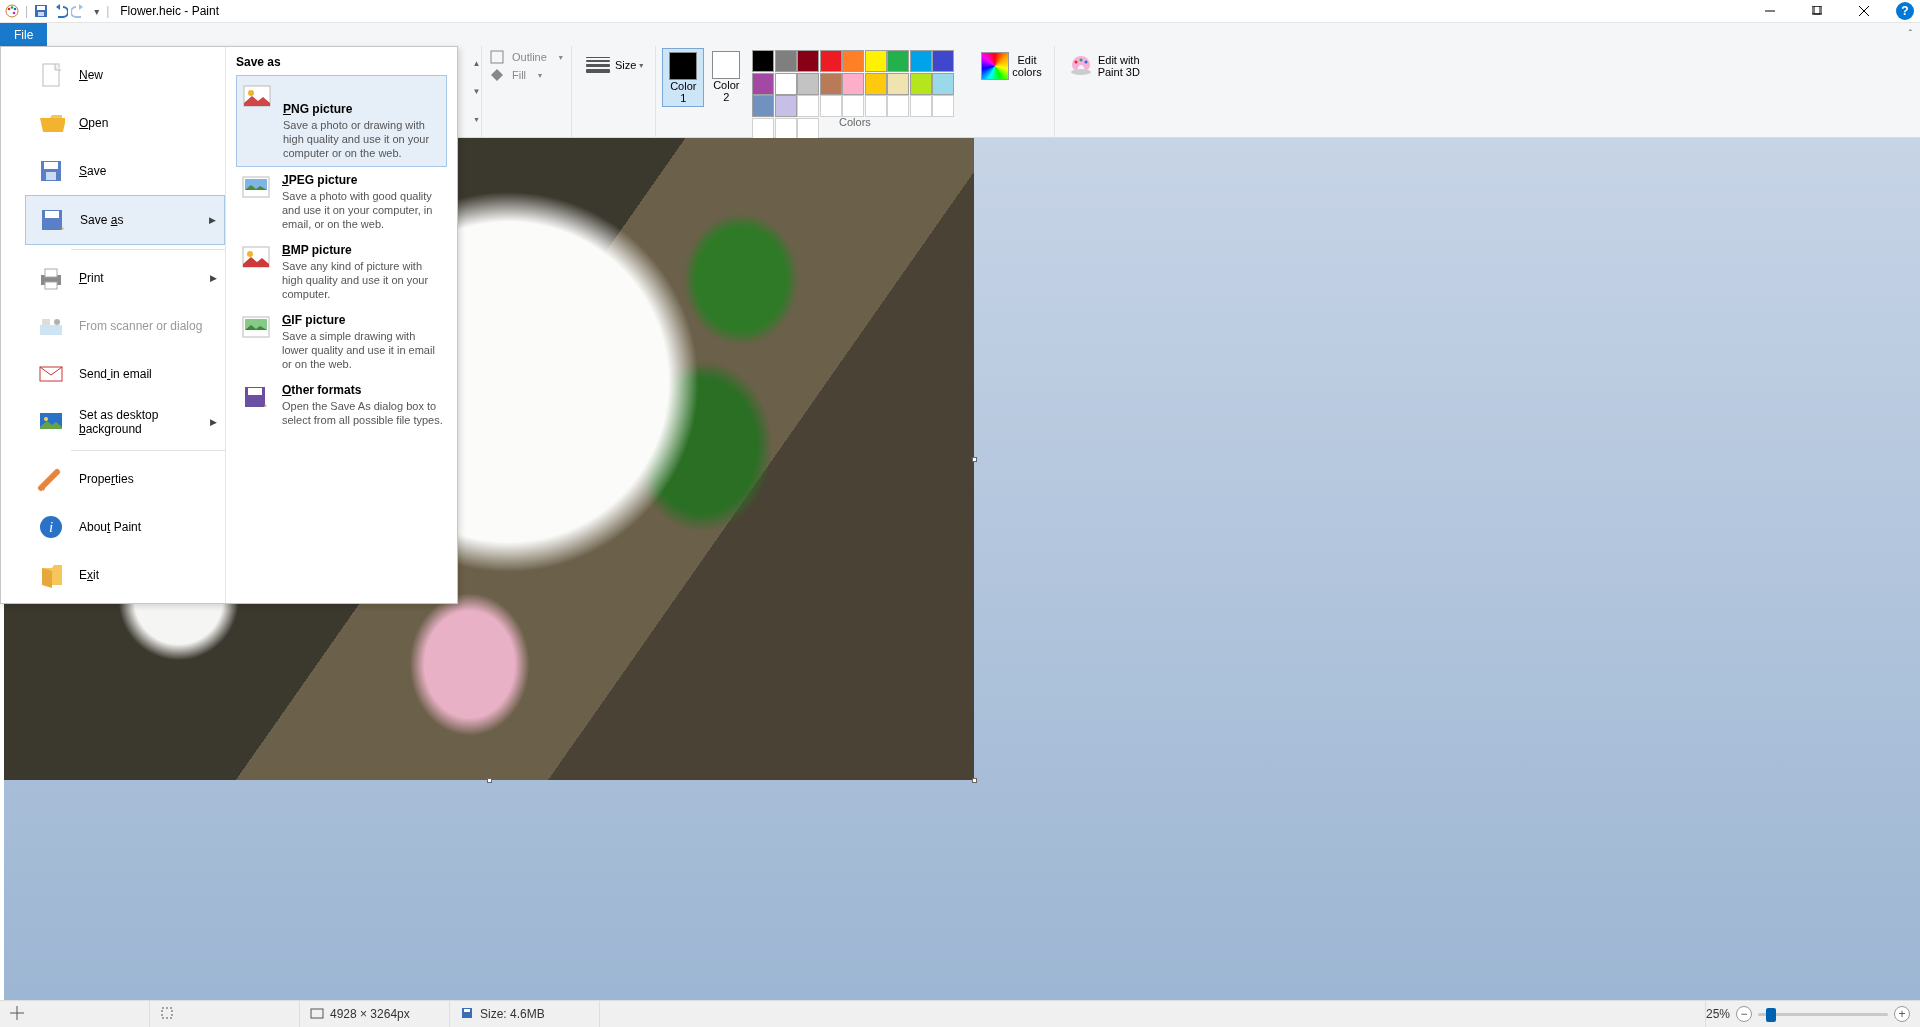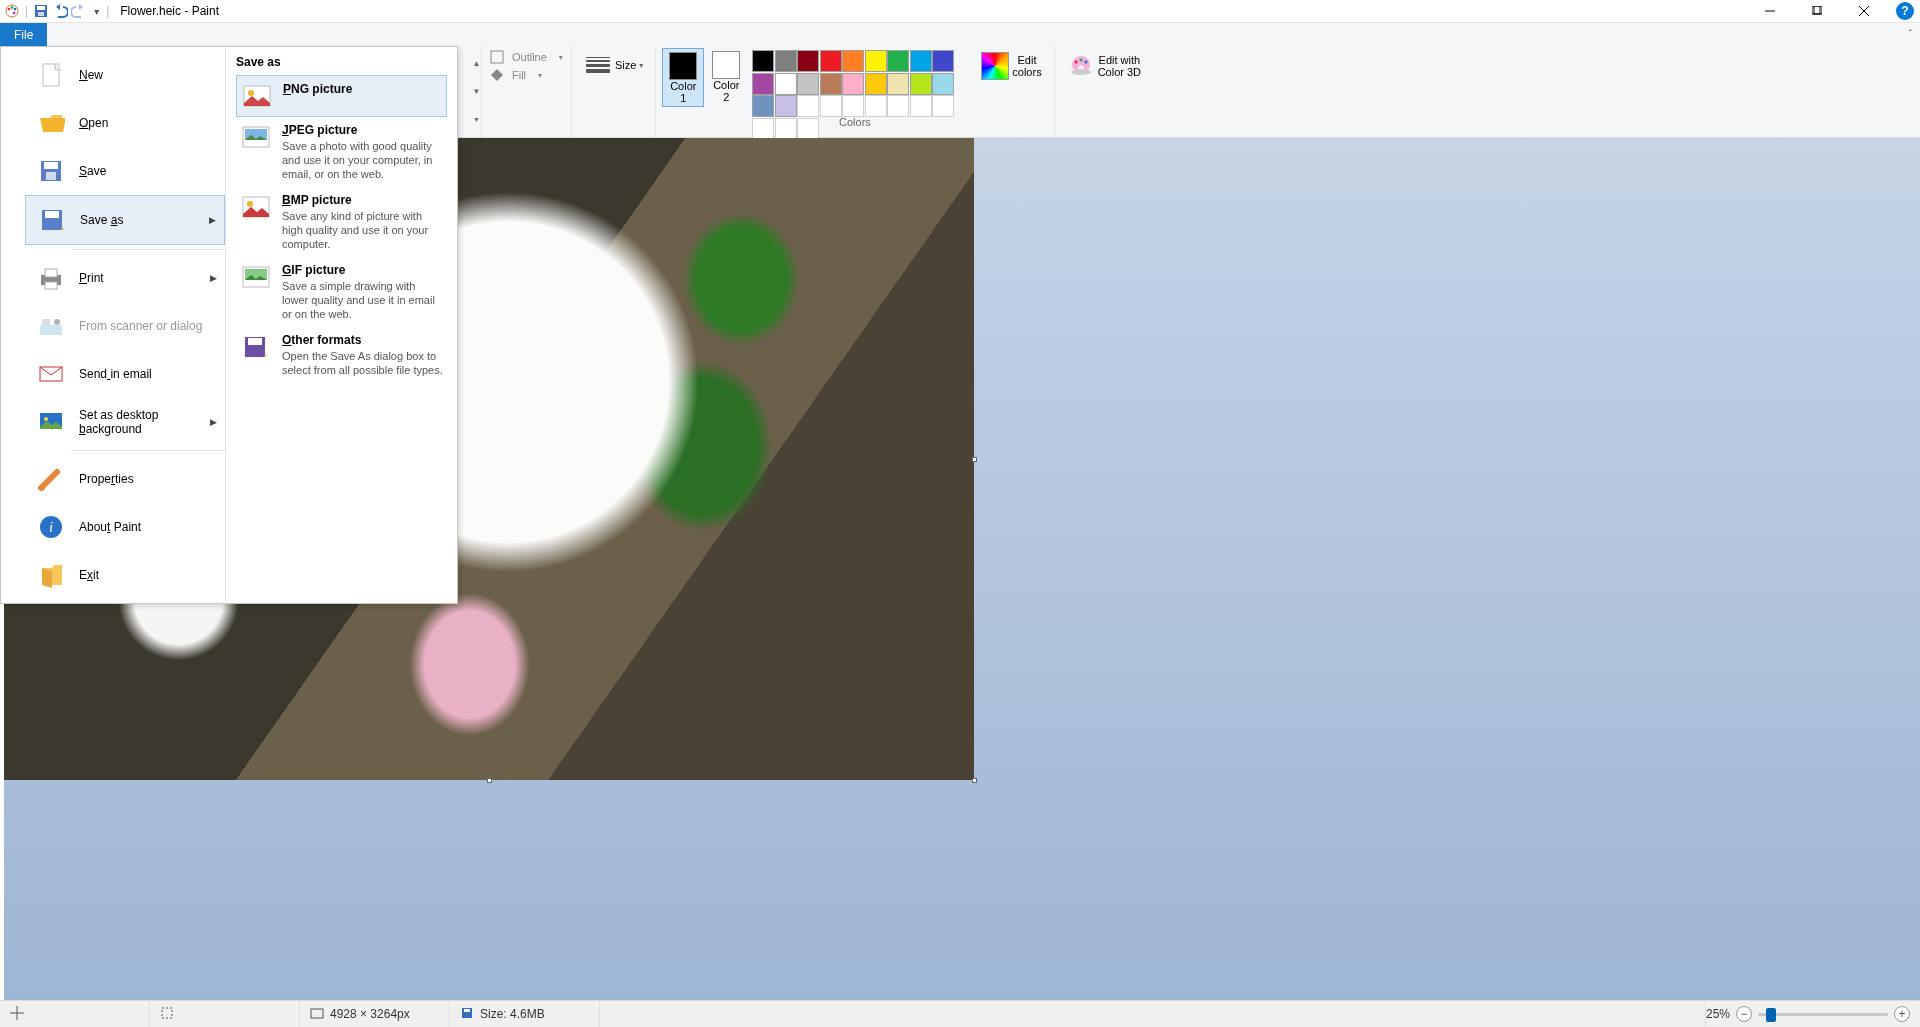--- a/index.html
+++ b/index.html
@@ -237,21 +237,21 @@
       <div style="width:28px;height:28px;">
         <svg viewBox="0 0 28 28">
             <ellipse cx="14" cy="20" rx="10" ry="3" fill="#ccc"></ellipse>
             <path d="M14 4c5 0 9 4 9 9 0 3-2 5-4 5-1 0-2-1-2-2 0-2-2-3-3-3s-3 1-3 3c0 1-1 2-2 2-2 0-4-2-4-5 0-5 4-9 9-9z" fill="#f7b0d8"></path>
             <circle cx="9" cy="10" r="1.5" fill="#e23"></circle>
             <circle cx="14" cy="8" r="1.5" fill="#2a6"></circle>
             <circle cx="19" cy="10" r="1.5" fill="#26e"></circle>
           </svg>
       </div>
       <div class="ribbon-vert-label" style="white-space:pre;">Edit with
-Color 3D</div>
+Paint 3D</div>
     </div>
   </div>
 </div>
 
 <div class="canvas-area">
   <div class="canvas-img"></div>
   <div class="sel-handle" style="left:968px; top:319px;"></div>
   <div class="sel-handle" style="left:483px; top:640px;"></div>
   <div class="sel-handle" style="left:968px; top:640px;"></div>
 </div>
@@ -372,22 +372,23 @@
     <div class="fm-right-title">Save as</div>
     <div id="fm-right-list">
         <div class="fm-opt selected">
           <div class="fm-opt-icon">
             <svg width="30" height="26">
               <rect x="2" y="3" width="26" height="20" fill="#fff" stroke="#bbb"></rect>
               <circle cx="9" cy="10" r="3" fill="#f2b42f"></circle>
               <path d="M2 20l8-7 6 5 5-4 7 6v3H2z" fill="#d04545"></path>
             </svg>
           </div>
-          <div style="flex: 1 1 0%;">
+          <div style="flex: 1 1 0%; margin-top: 20px;">
             <div class="fm-opt-title"><u class="hot">P</u>NG picture</div>
+            <div class="fm-opt-desc">Save a photo or drawing with high quality and use it on your computer or on the web.</div>
           </div>
         </div>
         <div class="fm-opt">
           <div class="fm-opt-icon">
             <svg width="30" height="26">
               <rect x="2" y="3" width="26" height="20" fill="#fff" stroke="#bbb"></rect>
               <rect x="4" y="5" width="22" height="11" fill="#7fb4e6"></rect>
               <path d="M4 16l6-5 5 4 4-3 7 4H4z" fill="#4a8a3a"></path>
             </svg>
           </div>

